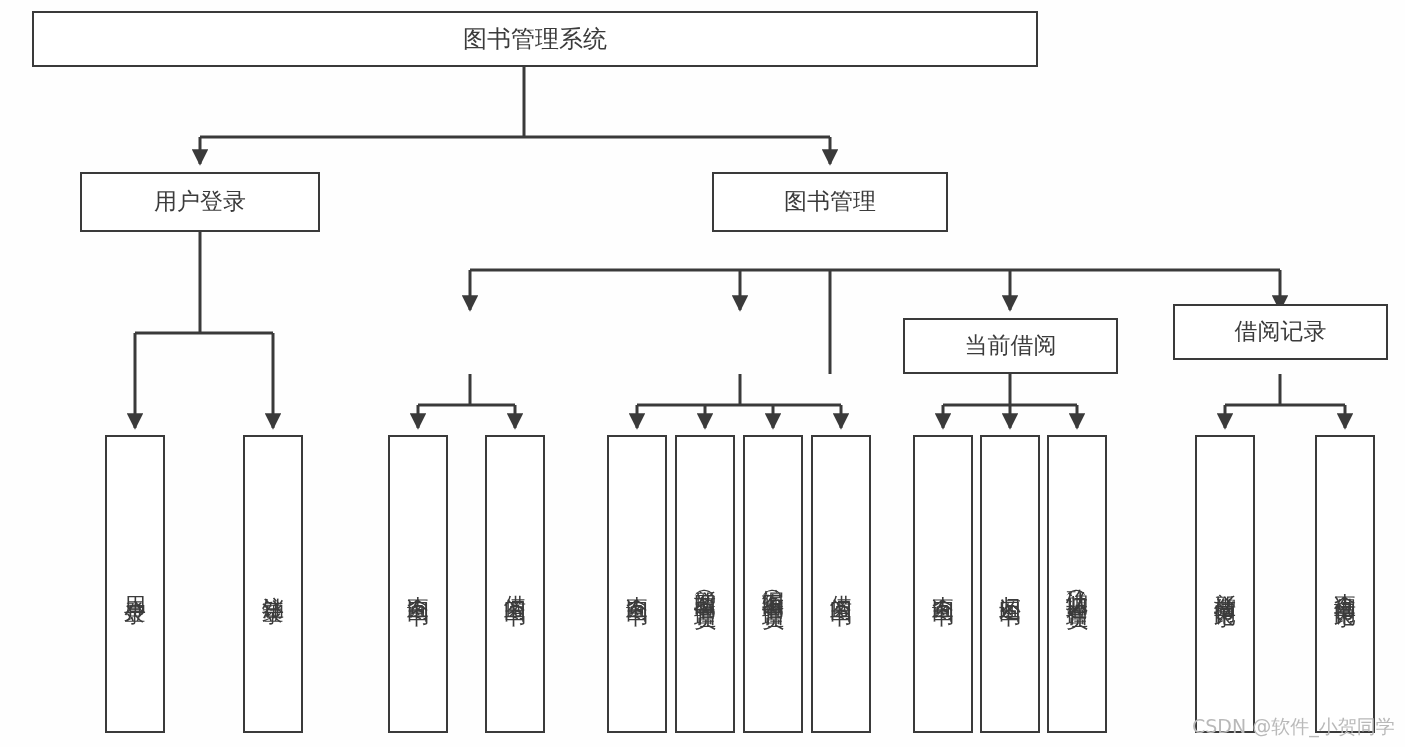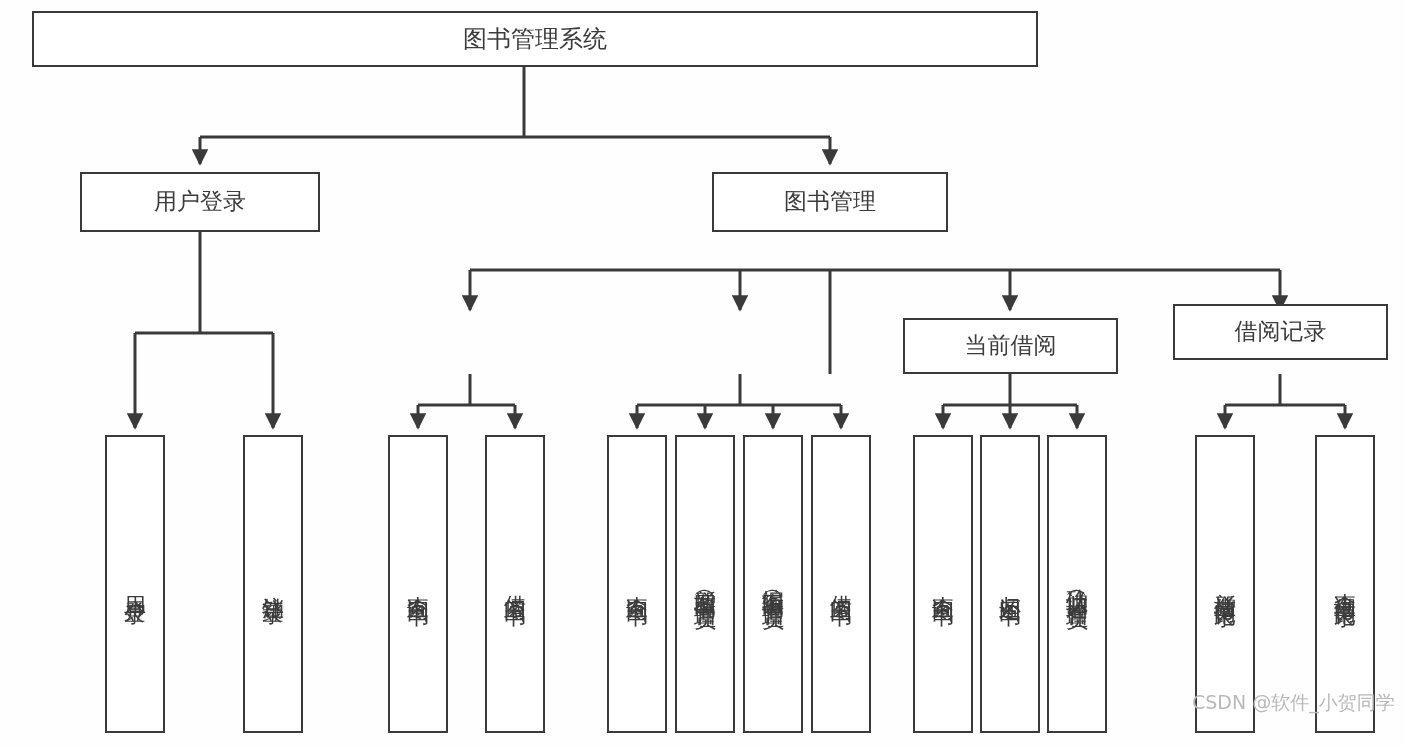--- a/index.html
+++ b/index.html
@@ -42,21 +42,21 @@
   .v-node .label{
     writing-mode:vertical-rl;
     text-orientation:upright;
     font-size:22px;
     letter-spacing:3px;
     line-height:1;
   }
 
   .watermark{
     position:absolute;
-    left:1192px;top:690px;
+    left:1192px;top:714px;
     font-size:19px;
     color:#b9b9b9;
     white-space:nowrap;
     font-family:"DejaVu Sans","Liberation Sans",sans-serif;
   }
 </style>
 </head>
 <body>
 
 <div id="diagram">

